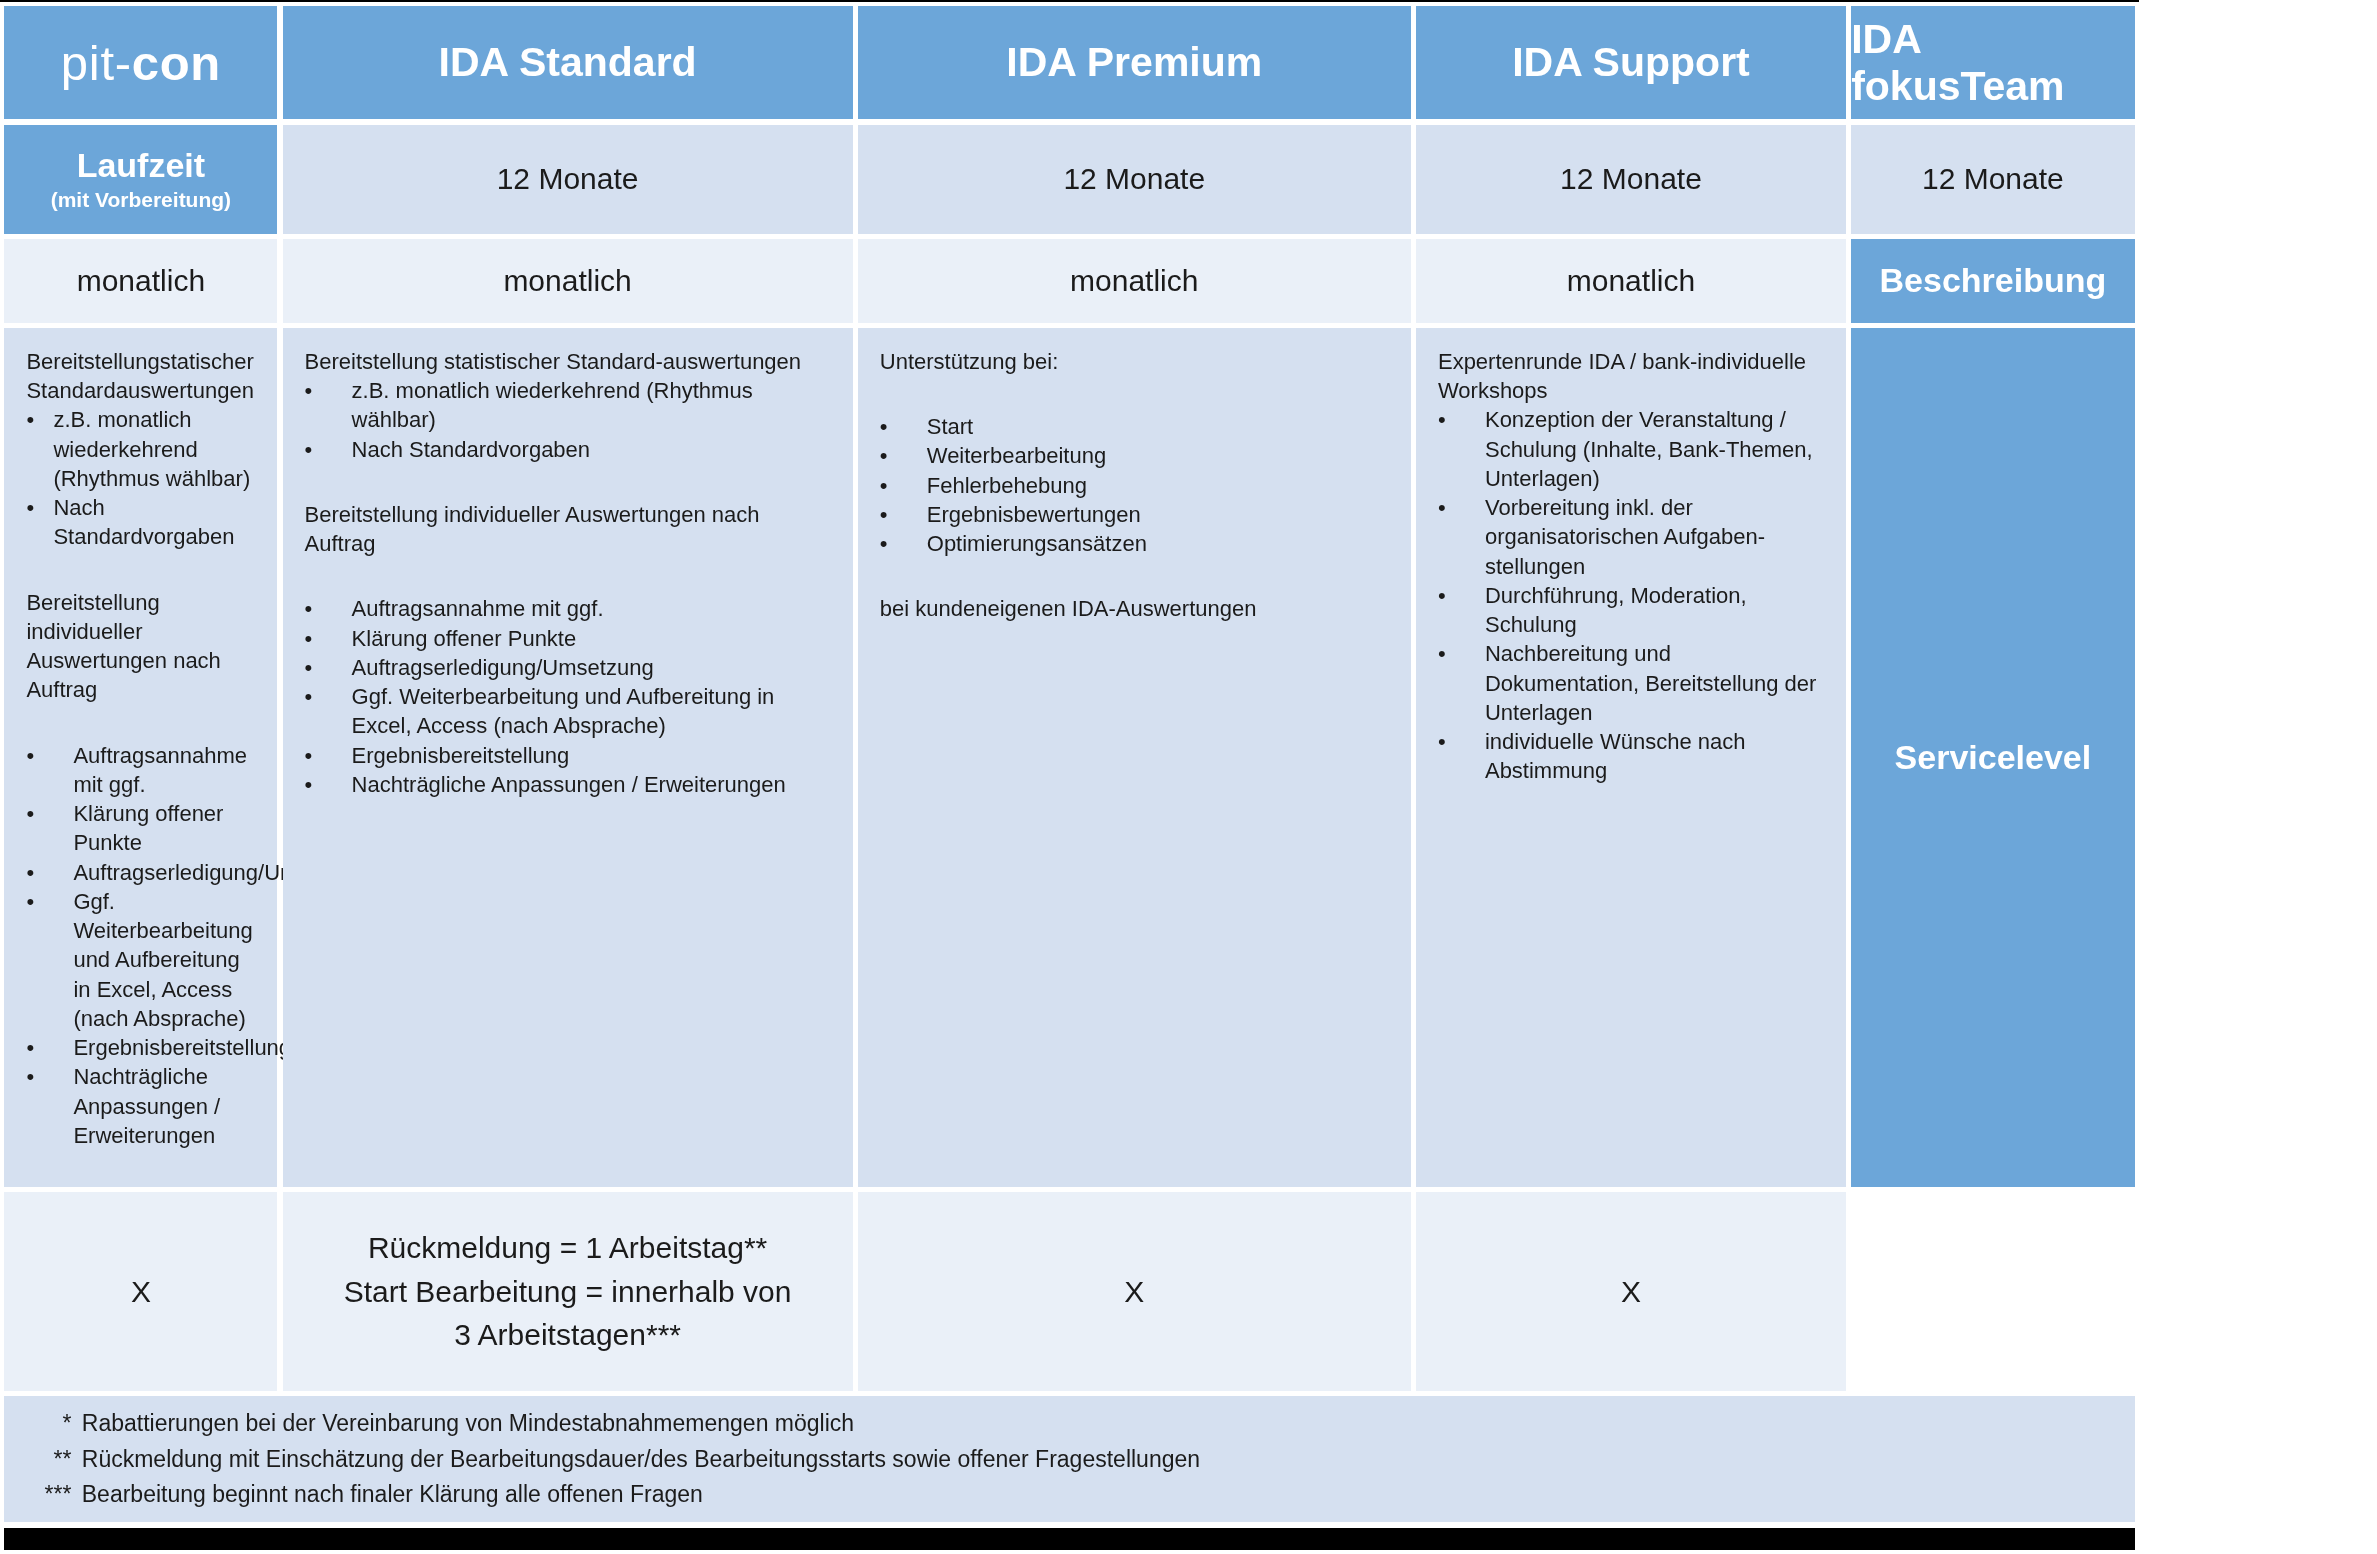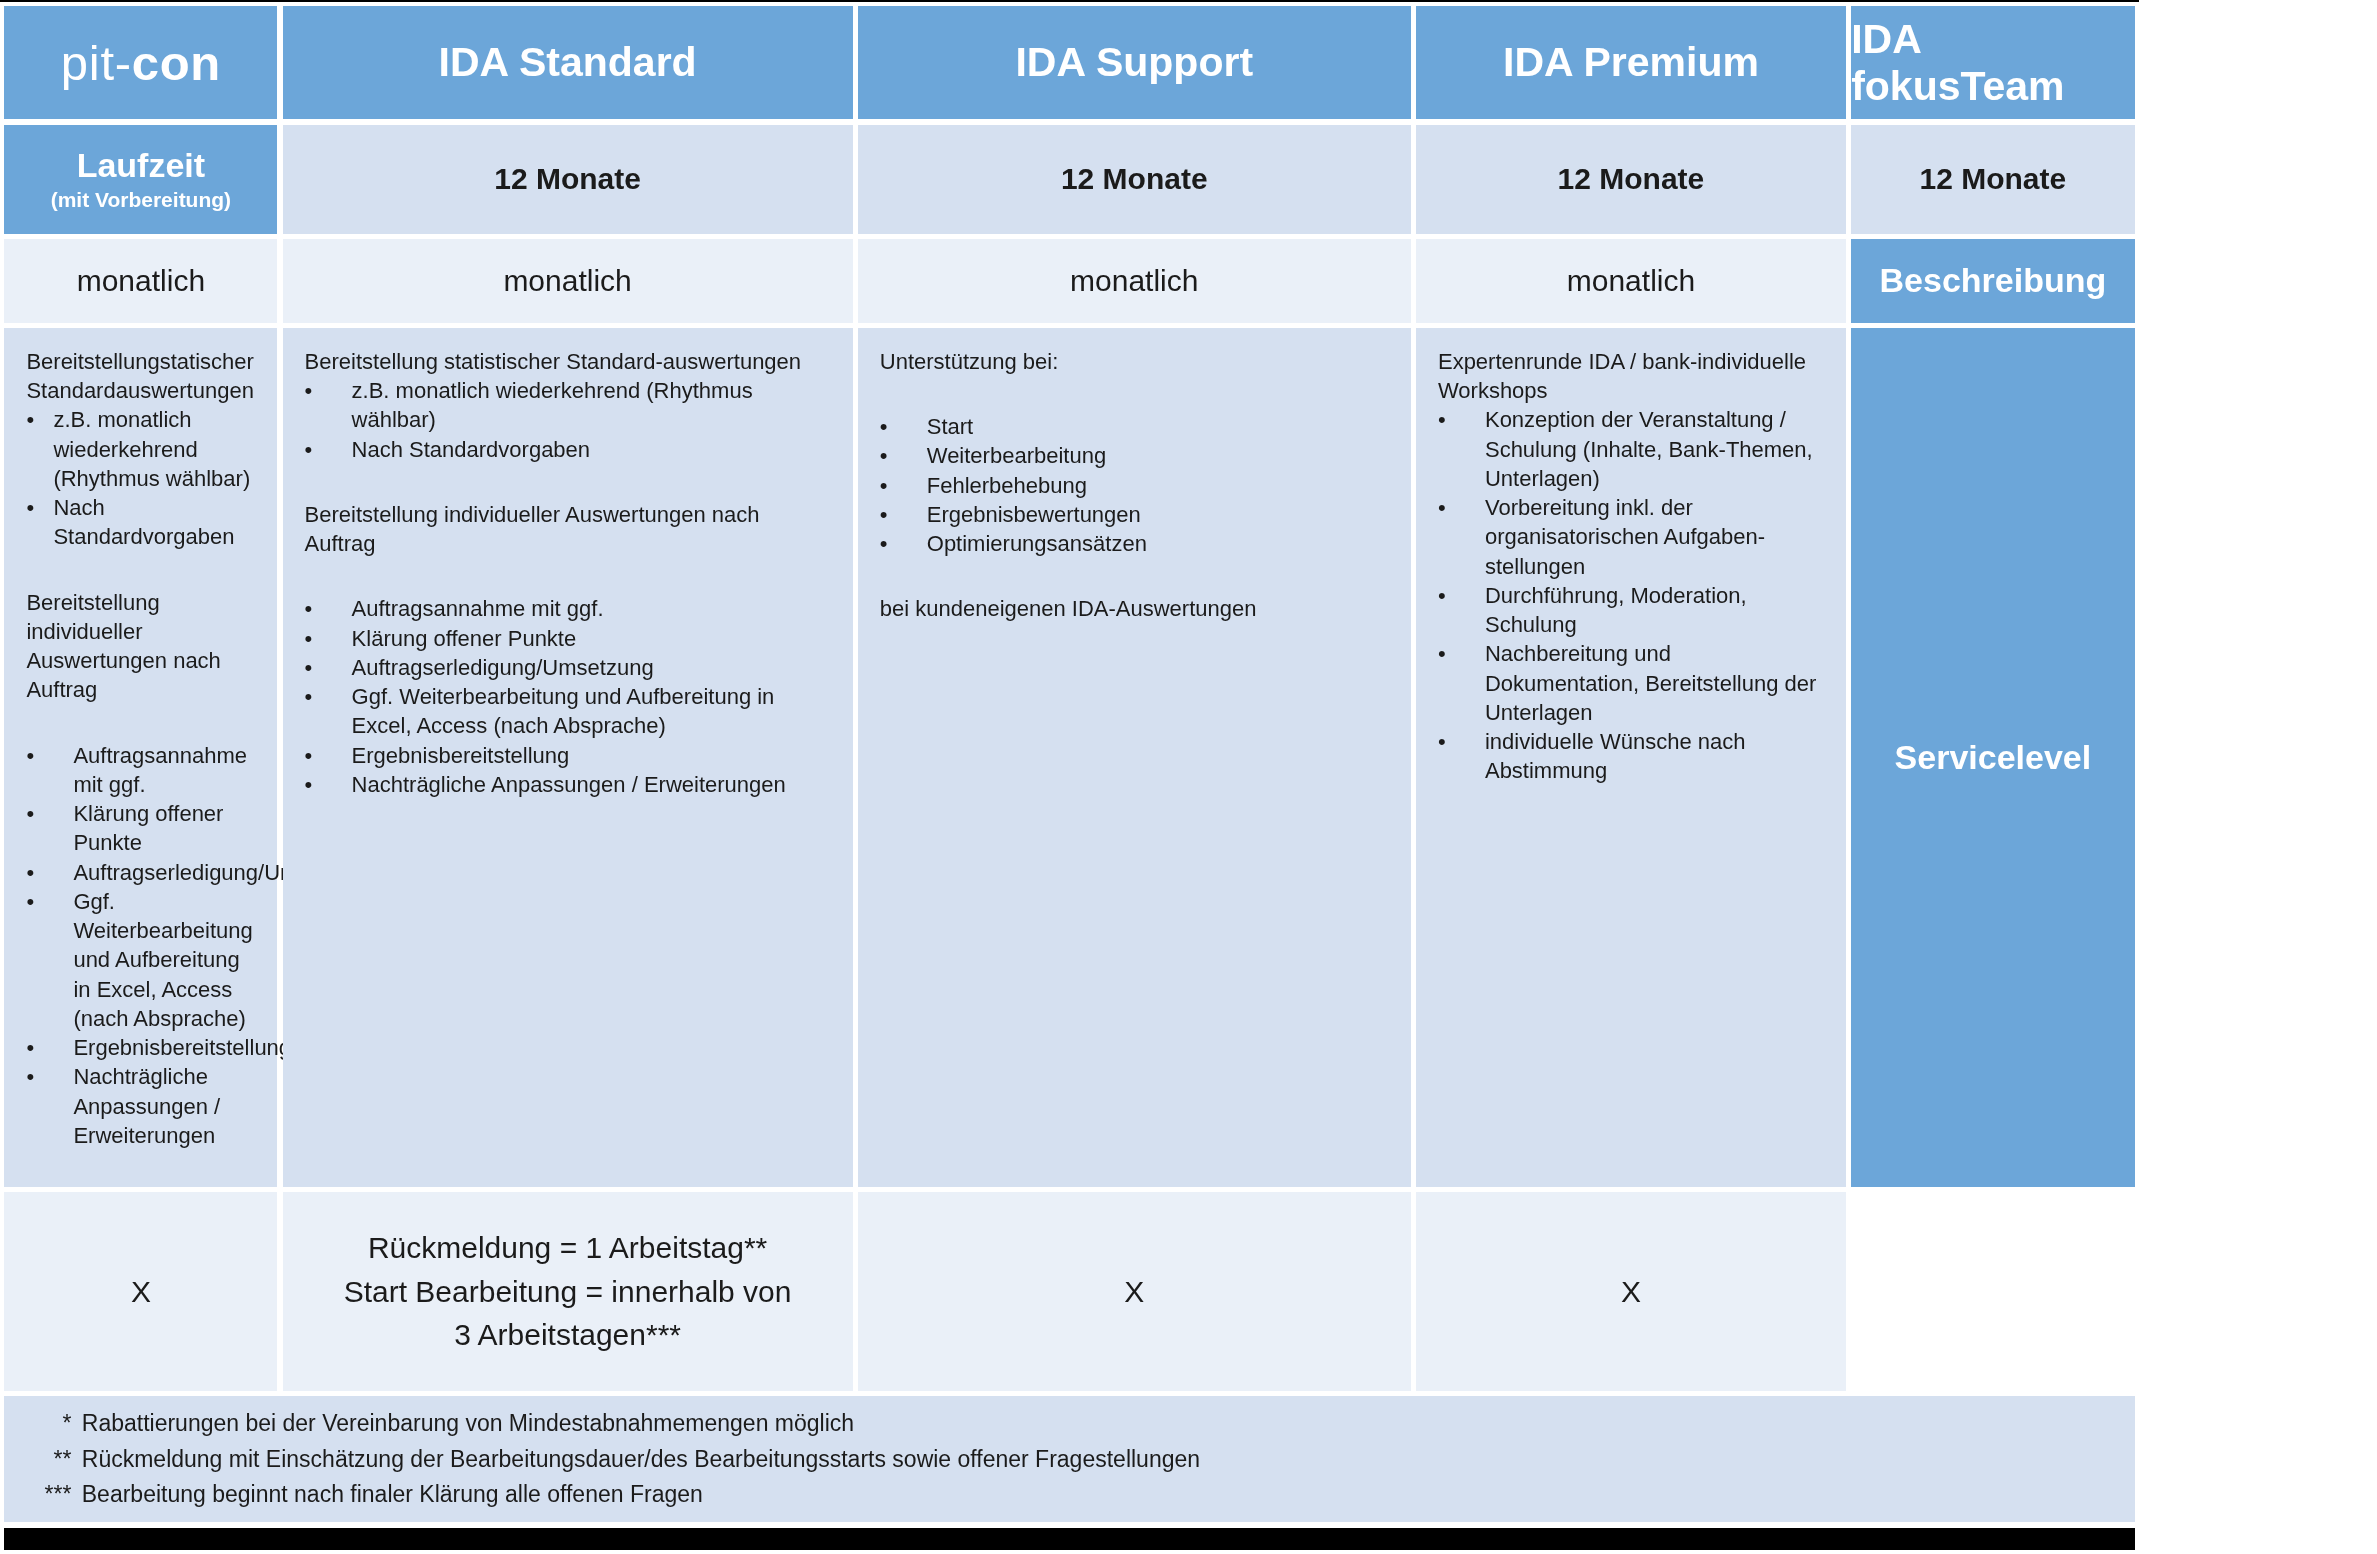--- a/index.html
+++ b/index.html
@@ -32,21 +32,20 @@
     display:flex;flex-direction:column;align-items:center;justify-content:center;
     font-weight:bold;font-size:34px;text-align:center;
   }
   .labelcell .sub{font-size:21px;font-weight:bold;margin-top:3px;}
   .logo{font-size:49px;font-weight:normal;letter-spacing:0.7px;}
   .logo b{font-weight:bold;}
   .val-dark{
     background:#D5E0F0;
     display:flex;align-items:center;justify-content:center;
     font-size:30px;
-    font-weight:bold;
   }
   .val-light{
     background:#EAF0F8;
     display:flex;align-items:center;justify-content:center;
     font-size:30px;text-align:center;line-height:1.45;
   }
   .desc{
     background:#D5E0F0;
     padding:19px 18px 18px 22px;
     font-size:22px;line-height:1.33;
@@ -75,22 +74,22 @@
 </head>
 <body>
 
 <div class="page">
   <div class="grid">
 
     <div class="cell head">
       <span class="logo"><span>pit-</span><b>con</b></span>
     </div>
     <div class="cell head">IDA Standard</div>
+    <div class="cell head">IDA Premium</div>
     <div class="cell head">IDA Support</div>
-    <div class="cell head">IDA Premium</div>
     <div class="cell head">IDA fokusTeam</div>
 
     <div class="cell labelcell">
       <span>Laufzeit</span>
       <span class="sub">(mit Vorbereitung)</span>
     </div>
     <div class="cell val-dark">12 Monate</div>
     <div class="cell val-dark">12 Monate</div>
     <div class="cell val-dark">12 Monate</div>
     <div class="cell val-dark">12 Monate</div>

